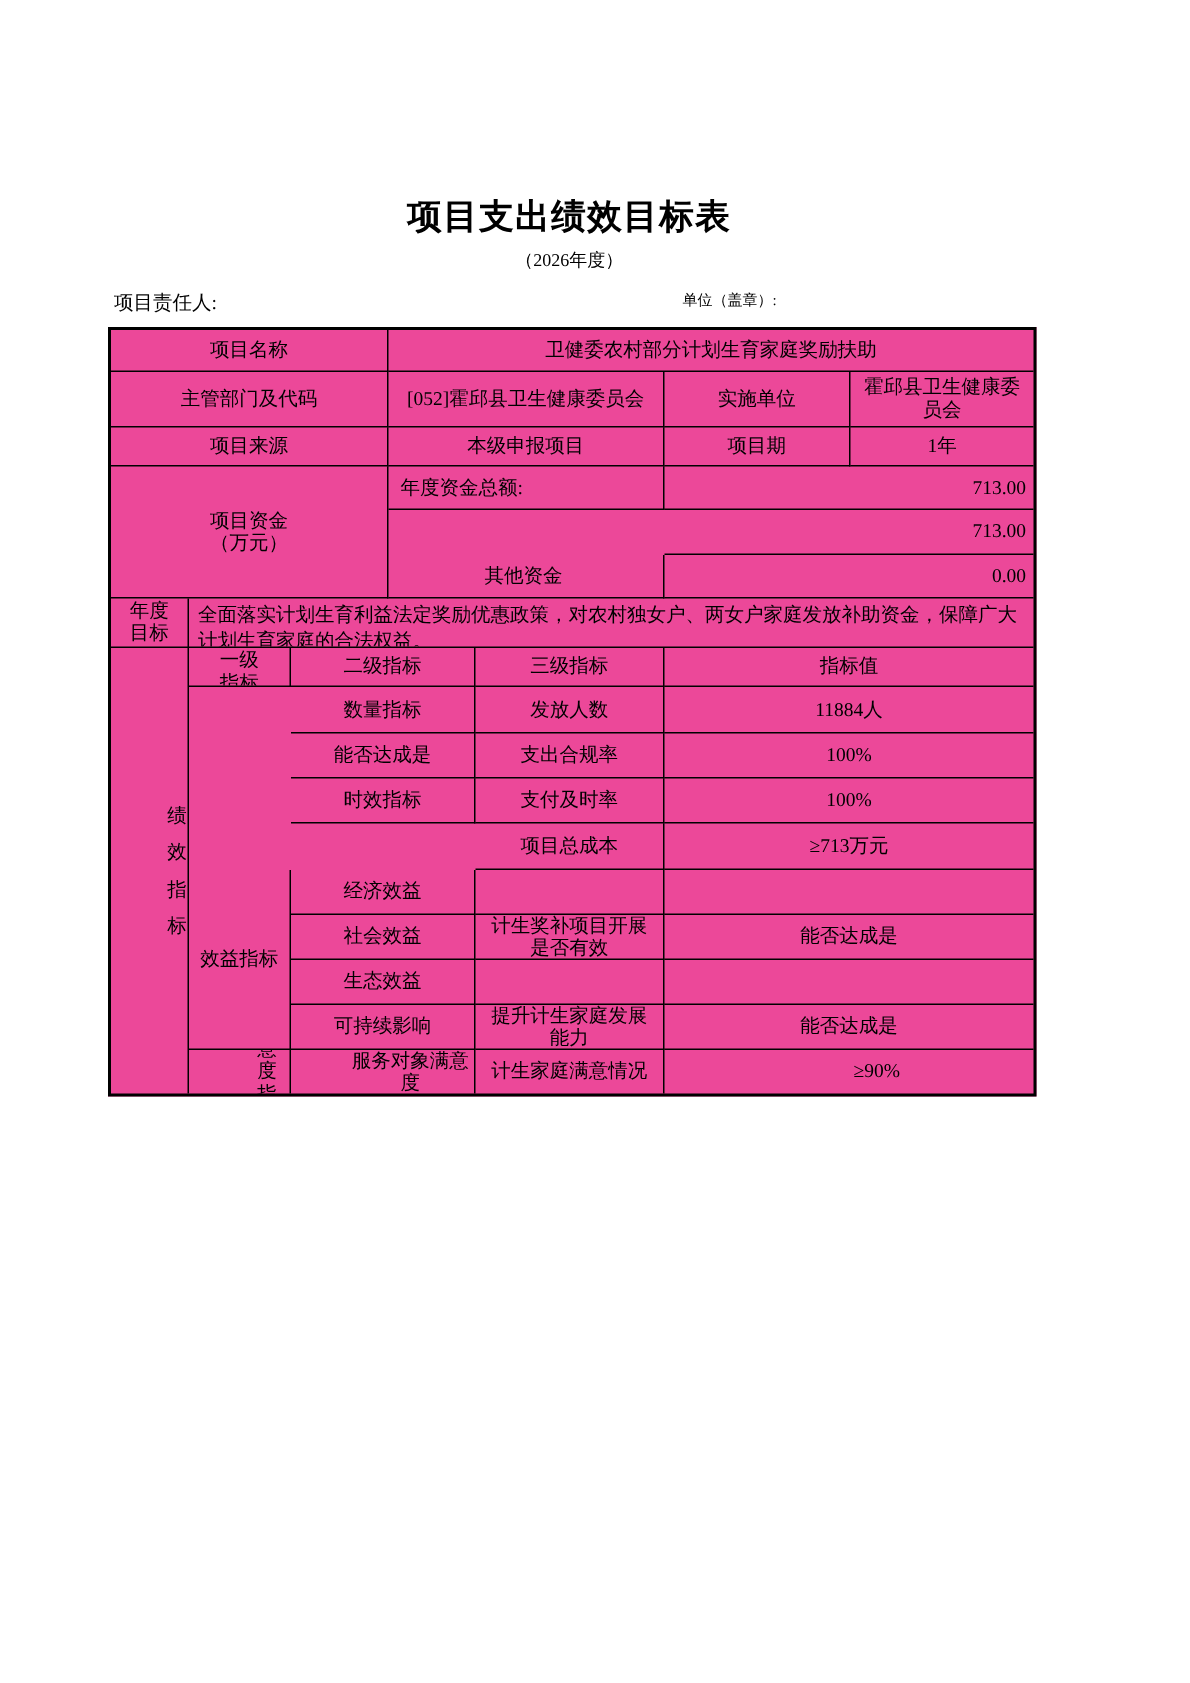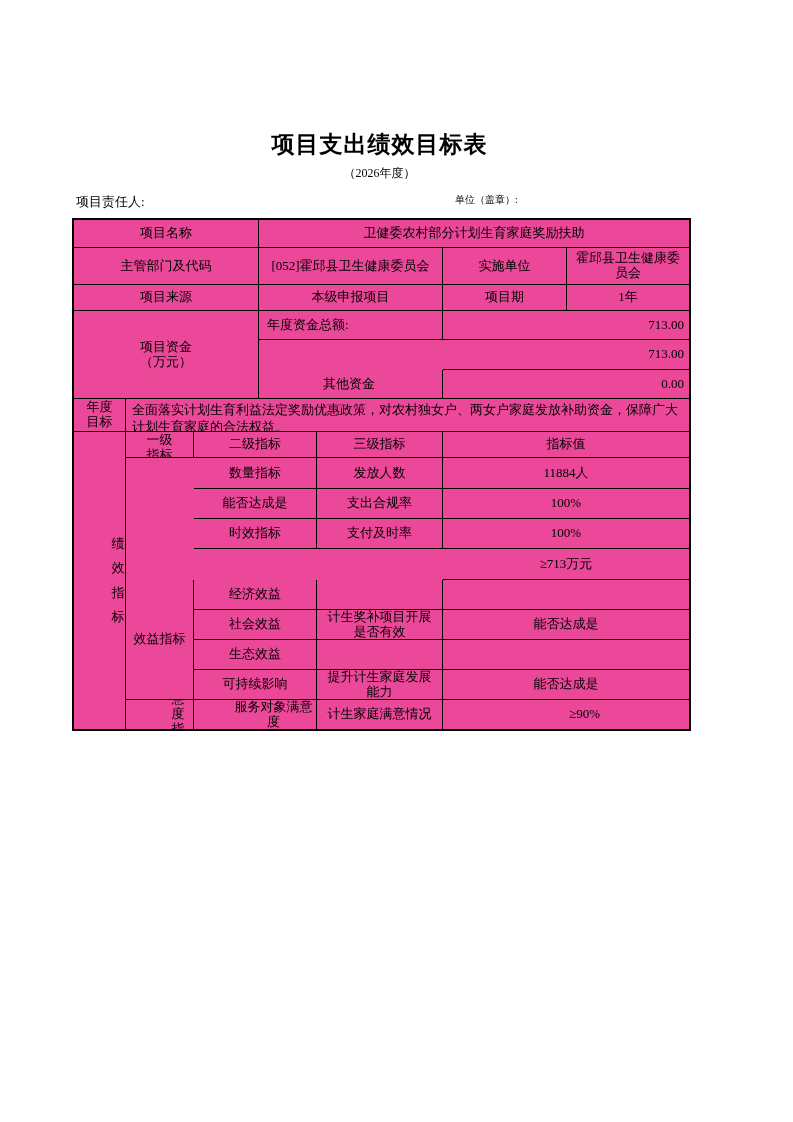--- a/index.html
+++ b/index.html
@@ -105,20 +105,21 @@
     <div class="c er" style="grid-area:9/6/10/8">11884人</div>
 
     <div class="c" style="grid-area:10/3/11/5">能否达成是</div>
     <div class="c narrowpad" style="grid-area:10/5/11/6">支出合规率</div>
     <div class="c er" style="grid-area:10/6/11/8">100%</div>
 
     <div class="c" style="grid-area:11/3/12/5">时效指标</div>
     <div class="c narrowpad" style="grid-area:11/5/12/6">支付及时率</div>
     <div class="c er" style="grid-area:11/6/12/8">100%</div>
 
+    <div class="c narrowpad" style="grid-area:12/5/13/6">项目总成本</div>
     <div class="c er" style="grid-area:12/6/13/8">≥713万元</div>
 
     <div class="c" style="grid-area:13/3/14/5">经济效益</div>
     <div class="c" style="grid-area:13/2/17/3">效益指标</div>
     <div class="c narrowpad" style="grid-area:13/5/14/6"></div>
     <div class="c er" style="grid-area:13/6/14/8"></div>
 
     <div class="c" style="grid-area:14/3/15/5">社会效益</div>
     <div class="c narrowpad" style="grid-area:14/5/15/6">计生奖补项目开展是否有效</div>
     <div class="c er" style="grid-area:14/6/15/8">能否达成是</div>

